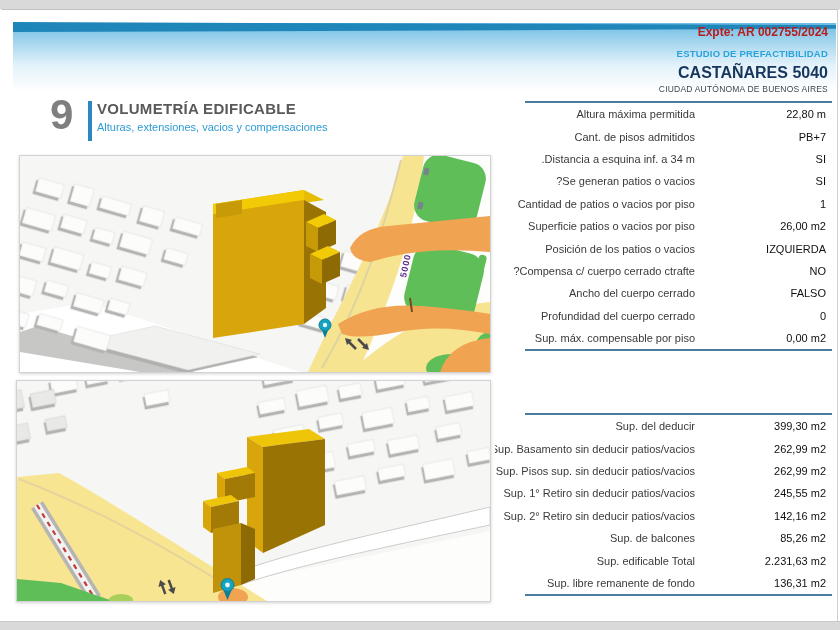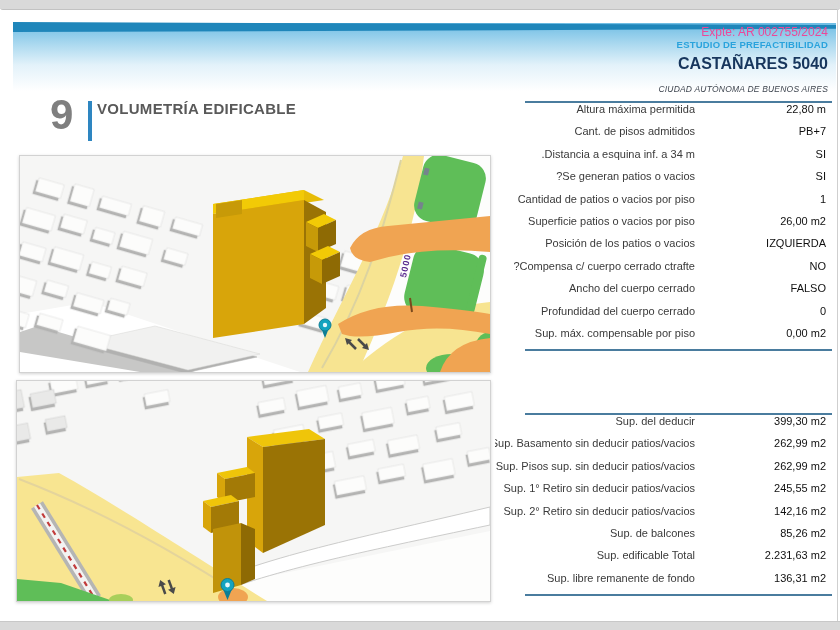--- a/index.html
+++ b/index.html
@@ -8,42 +8,42 @@
   
   .chrome-top{position:absolute;left:0;top:0;width:840px;height:9px;background:#d9d9d9;border-bottom:1px solid #c2c2c2;border-radius:0 0 3px 3px;}
   .chrome-bottom{position:absolute;left:0;top:621px;width:840px;height:9px;background:#d9d9d9;border-top:1px solid #c8c8c8;}
   .chrome-right{position:absolute;top:9px;right:2px;width:1px;height:612px;background:#cfcfcf;}
   
   .band{position:absolute;left:13px;right:4px;top:23px;height:68px;
         background:linear-gradient(180deg,#6fbde4 0%,#a9d8ef 30%,#e3f2fa 62%,#ffffff 100%);}
   .band-edge{position:absolute;left:13px;right:4px;top:22px;height:11px;background:#1f86ba;
         clip-path:polygon(0 0,100% 28%,100% 62%,0 92%);}
   .header-text{position:absolute;top:26px;right:12px;text-align:right;line-height:1.15;}
-  .h-expte{font-size:12px;font-weight:normal;color:#ec4899;}
-  .h-study{font-size:9.5px;font-weight:bold;color:#2aa3dc;margin-top:0;letter-spacing:.2px;}
+  .h-expte{font-size:12px;font-weight:bold;color:#b91c1c;}
+  .h-study{font-size:9.5px;font-weight:bold;color:#2aa3dc;margin-top:9px;letter-spacing:.2px;}
   .h-addr{font-size:16px;font-weight:bold;color:#17365d;margin-top:4px;}
-  .h-city{font-size:8.5px;color:#3f4650;margin-top:12px;letter-spacing:.2px;font-style:italic;}
+  .h-city{font-size:8.5px;color:#3f4650;margin-top:3px;letter-spacing:.2px;}
   
   .section{position:absolute;left:50px;top:94px;}
   .sec-num{position:absolute;left:0;top:0;font-size:42px;font-weight:bold;color:#7f7f7f;line-height:1;}
   .sec-bar{position:absolute;left:38px;top:7px;width:3.5px;height:40px;background:#2e86c1;}
   .sec-text{position:absolute;left:47px;top:6px;white-space:nowrap;}
   .sec-title{font-size:15px;font-weight:bold;color:#595959;letter-spacing:.3px;}
   .sec-sub{font-size:11px;color:#2d9bd5;margin-top:4px;}
   
   .map{position:absolute;border:1px solid #d2d2d2;box-shadow:0 1px 3px rgba(0,0,0,.18);background:#fff;}
   .map1{left:19px;top:155px;width:470px;height:216px;}
   .map2{left:16px;top:380px;width:473px;height:220px;}
   .map svg{display:block;}
   
   .dtable{position:absolute;left:495px;width:337px;}
   .t1{top:101px;}
   .t2{top:413px;}
   .rule{height:0;border-top:2px solid #4a7c9e;margin-left:30px;}
-  .trow{display:flex;height:22.4px;gap:43px;}
+  .trow{display:flex;align-items:center;height:22.4px;gap:43px;}
   .tlabel{width:200px;font-size:11px;color:#3a3a3a;text-align:right;
           white-space:nowrap;overflow:hidden;direction:rtl;}
   .tvalue{flex:1;font-size:11px;font-weight:normal;color:#101010;text-align:right;padding-right:6px;white-space:nowrap;}
   
   .street-num{font-family:"Liberation Sans",sans-serif;font-size:9px;font-weight:bold;fill:#5a2c8f;letter-spacing:1px;}
 </style>
 </head>
 <body>
 
 <div class="page">
@@ -59,20 +59,21 @@
     <div class="h-study">ESTUDIO DE PREFACTIBILIDAD</div>
     <div class="h-addr">CASTAÑARES 5040</div>
     <div class="h-city">CIUDAD AUTÓNOMA DE BUENOS AIRES</div>
   </div>
 
   <div class="section">
     <div class="sec-num">9</div>
     <div class="sec-bar"></div>
     <div class="sec-text">
       <div class="sec-title">VOLUMETRÍA EDIFICABLE</div>
+      <div class="sec-sub">Alturas, extensiones, vacios y compensaciones</div>
     </div>
   </div>
 
   <div class="map map1">
     <svg width="470" height="216" viewBox="0 0 470 216">
       <rect x="0" y="0" width="470" height="216" fill="#fdfdfc"></rect>
 
       <polygon points="0,0 390,0 320,216 0,216" fill="#f6f6f5"></polygon>
 
       <polygon points="0,158 70,146 280,216 0,216" fill="#ffffff"></polygon>

